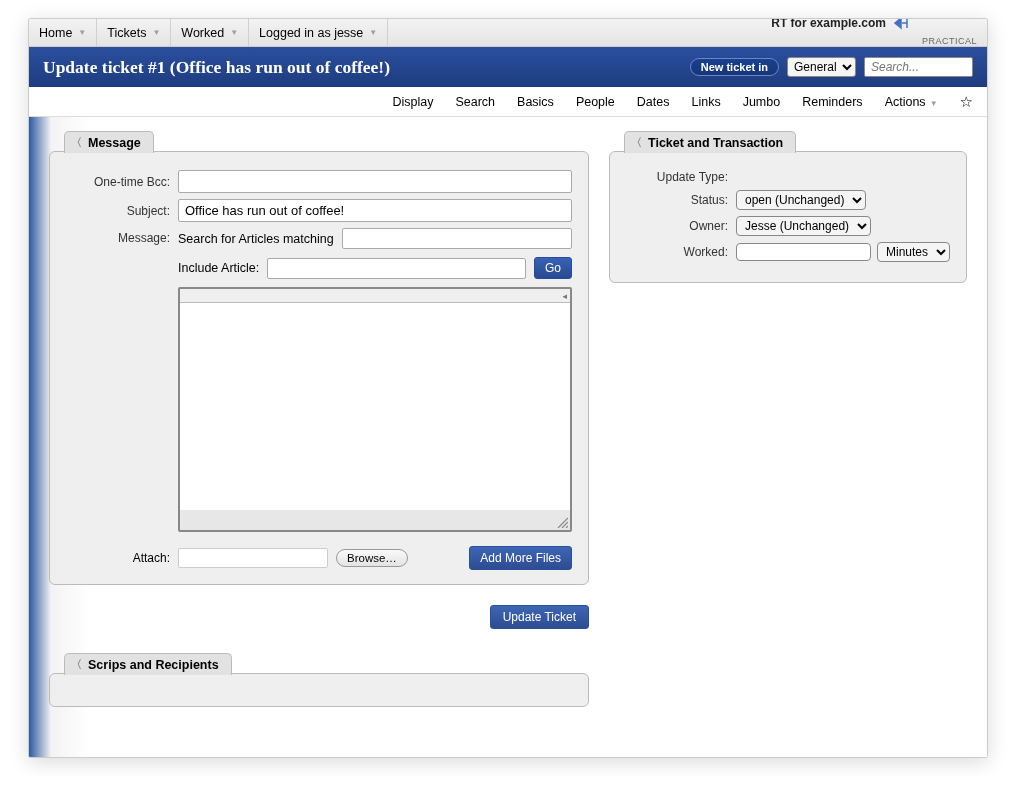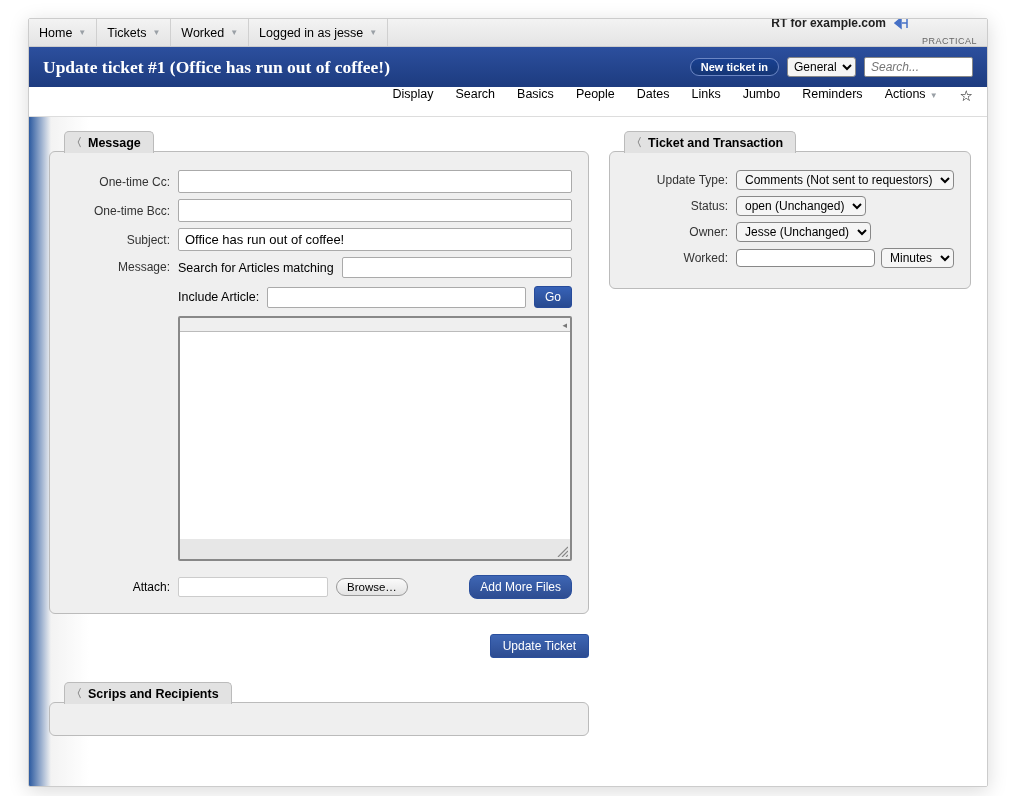--- a/index.html
+++ b/index.html
@@ -17,21 +17,21 @@
 
   
   .bluebar { background: linear-gradient(#2c4f9e,#1d3b7f); color:#fff; height:40px; display:flex; align-items:center; padding:0 14px; }
   .bluebar .title { font-weight:bold; font-size:17.5px; flex:1;font-family:Liberation Serif, serif; }
   .bluebar .right { display:flex; align-items:center; gap:8px; }
   .bluebar .newticket { background:linear-gradient(#194091,#153676); color:#fff; border:1px solid #6b86c4; border-radius:9px; padding:2px 10px; font-size:11px; cursor:pointer;font-weight:bold; }
   .bluebar select { font-size:12px; border:1px solid #888; border-radius:3px; padding:1px 2px; background:#f5f5f5; }
   .bluebar input[type=text] { font-size:12px; padding:2px 6px; border:1px solid #888; border-radius:2px; width:109px; font-style:italic; color:#888;}
 
   
-  .subnav { background:#fff; border-bottom:1px solid #ddd; height:30px; display:flex; align-items:flex-start; justify-content:flex-end; padding:0 14px; gap:22px; font-size:12.5px; }
+  .subnav { background:#fff; border-bottom:1px solid #ddd; height:30px; display:flex; align-items:center; justify-content:flex-end; padding:0 14px; gap:22px; font-size:12.5px; }
   .subnav a { color:#000; text-decoration:none; cursor:pointer; }
   .subnav .tri { font-size:8px; color:#9aa0a6; margin-left:4px;}
   .subnav .star { font-size:15px; cursor:pointer; }
 
   
   .content { display:flex; gap:20px; padding:34px 20px 30px 20px; background:linear-gradient(90deg,#2c5aa0 0,#f3f3f3 22px,#fff 60px); align-items:flex-start;}
   .col-left { flex:0 0 540px; }
   .col-right { flex:1; }
   
   .panel { border:1px solid #bbb; border-radius:6px; background:#efefef; position:relative; padding:18px 16px 14px 16px; margin-bottom:20px; }
@@ -53,21 +53,21 @@
   .richbox .toolbar .mini { font-size:9px; color:#777;}
   .richbox .textzone { flex:1; background:#fff; margin:0;}
   .richbox .footer { height:20px; background:#e7e7e7; position:relative; }
   .richbox .resize { position:absolute; right:2px; bottom:2px; width:12px;height:12px;}
   .richbox .resize svg line{ stroke:#888; stroke-width:1.2;}
   
   .attachrow { display:flex; align-items:center; margin-top:14px;}
   .attachrow label{ width:112px; text-align:right; font-size:12px; padding-right:8px;}
   .attachrow .fileinput{ flex:0 0 150px; height:20px; border:1px solid #ccc; background:#fff; border-radius:2px;}
   .attachrow .browsebtn{ background:linear-gradient(#fafafa,#e3e3e3); border:1px solid #999; border-radius:10px; padding:2px 10px; font-size:11.5px; margin-left:8px; cursor:pointer;}
-  .attachrow .addmore{ margin-left:auto; background:linear-gradient(#3e66b4,#2d4c91); color:#fff; border:1px solid #2a4f9d; border-radius:8px; padding:4px 10px; font-size:12px; cursor:pointer;}
+  .attachrow .addmore{ margin-left:auto; background:linear-gradient(#3e66b4,#2d4c91); color:#fff; border:1px solid #2a4f9d; border-radius:3px; padding:4px 10px; font-size:12px; cursor:pointer;}
   
   .updatebtn-row{ display:flex; justify-content:flex-end;}
   .updatebtn{ background:linear-gradient(#3e66b4,#2d4c91); color:#fff; border:1px solid #2a4f9d; border-radius:3px; padding:4px 12px; font-size:12px; cursor:pointer;}
   
   .panel.right-panel .formrow label{ width:110px; }
   .panel.right-panel select, .panel.right-panel input[type=text]{ font-size:12px; padding:1px 4px; border:1px solid #888; border-radius:4px; background:#f5f5f5;}
   .panel.right-panel .worked input{ width:55px; background:#fff;}
   .panel.right-panel .worked select{ margin-left:6px;}
   
   .scrips-panel{ margin-top:44px;}
@@ -133,24 +133,20 @@
   </div>
 
   <div class="content">
     <div class="col-left">
       <div class="panel">
         <div class="panel-tab">
             <span class="chev">〈</span>
             <span>Message</span>
           </div>
 
-        <div class="formrow">
-          <label>One-time Cc:</label>
-          <input type="text" style="">
-        </div>
         <div class="formrow">
           <label>One-time Bcc:</label>
           <input type="text" style="">
         </div>
         <div class="formrow">
           <label>Subject:</label>
           <input type="text" value="Office has run out of coffee!" style="">
         </div>
         <div class="formrow" style="align-items:flex-start;">
           <label style="padding-top:3px;">Message:</label>
@@ -198,21 +194,20 @@
     </div>
 
     <div class="col-right">
       <div class="panel right-panel">
         <div class="panel-tab">
             <span class="chev">〈</span>
             <span>Ticket and Transaction</span>
           </div>
         <div class="formrow">
           <label>Update Type:</label>
-          <select><option>Comments (Not sent to requestors)</option></select>
         </div>
         <div class="formrow">
           <label>Status:</label>
           <select><option>open (Unchanged)</option></select>
         </div>
         <div class="formrow">
           <label>Owner:</label>
           <select><option>Jesse (Unchanged)</option></select>
         </div>
         <div class="formrow worked">

